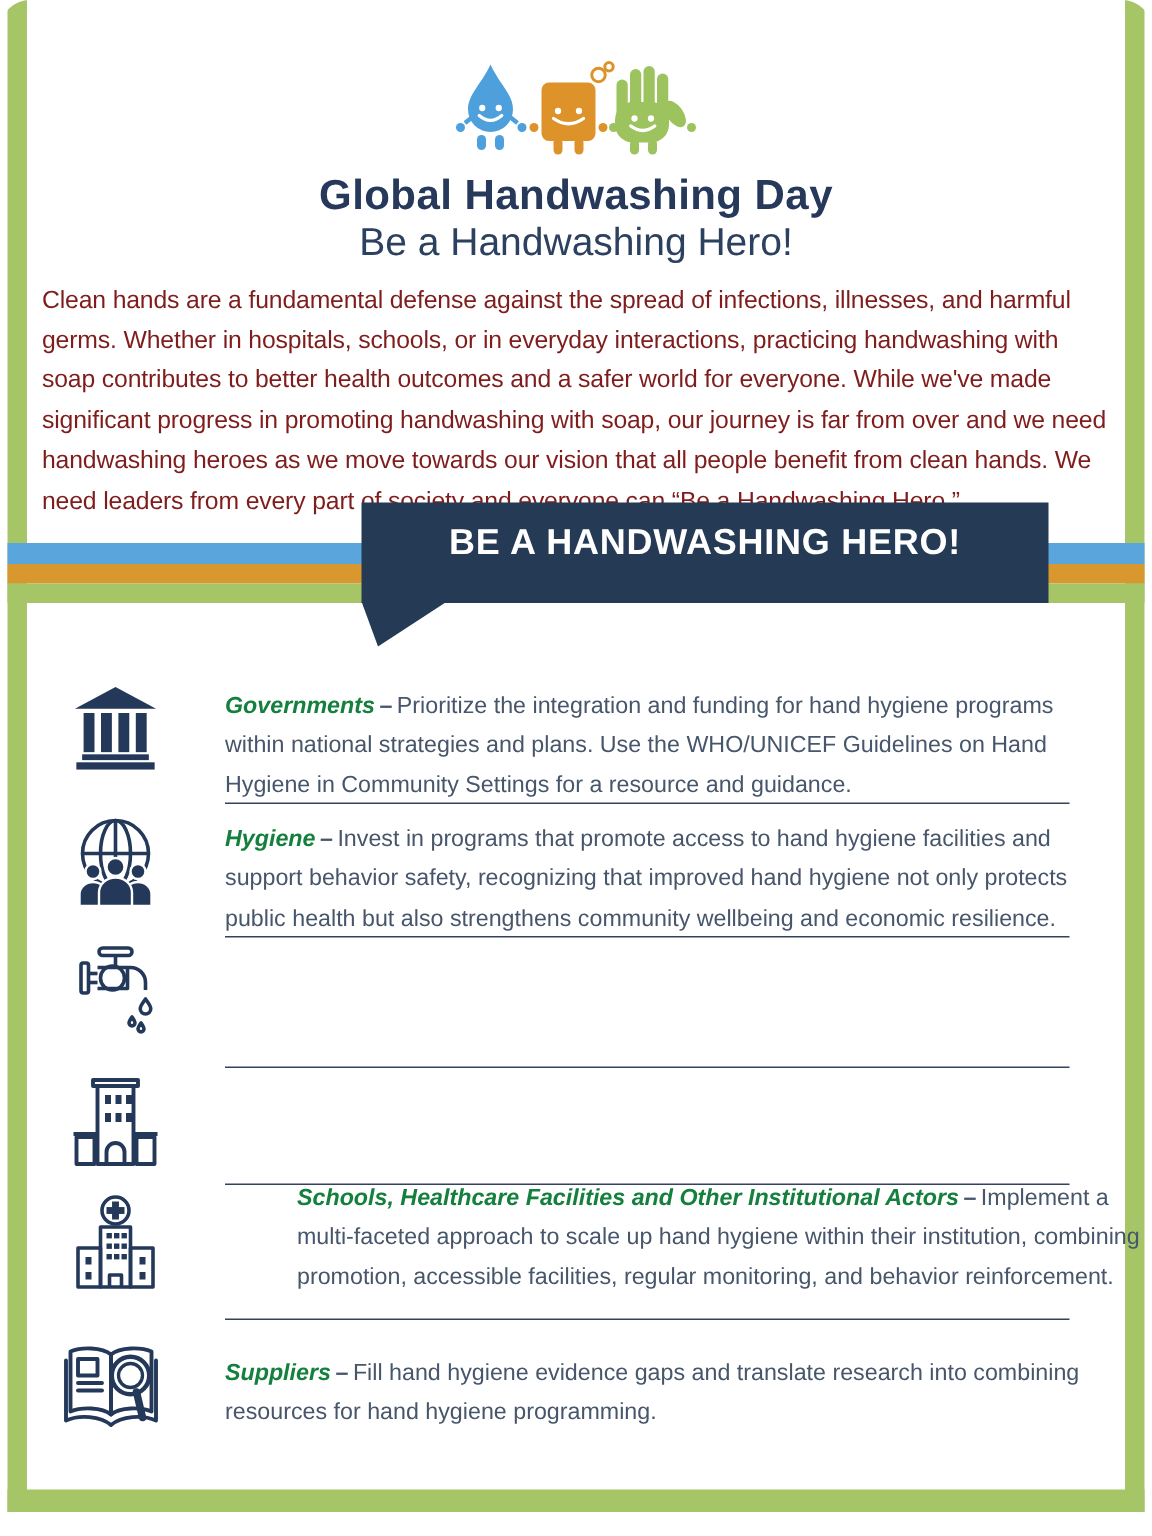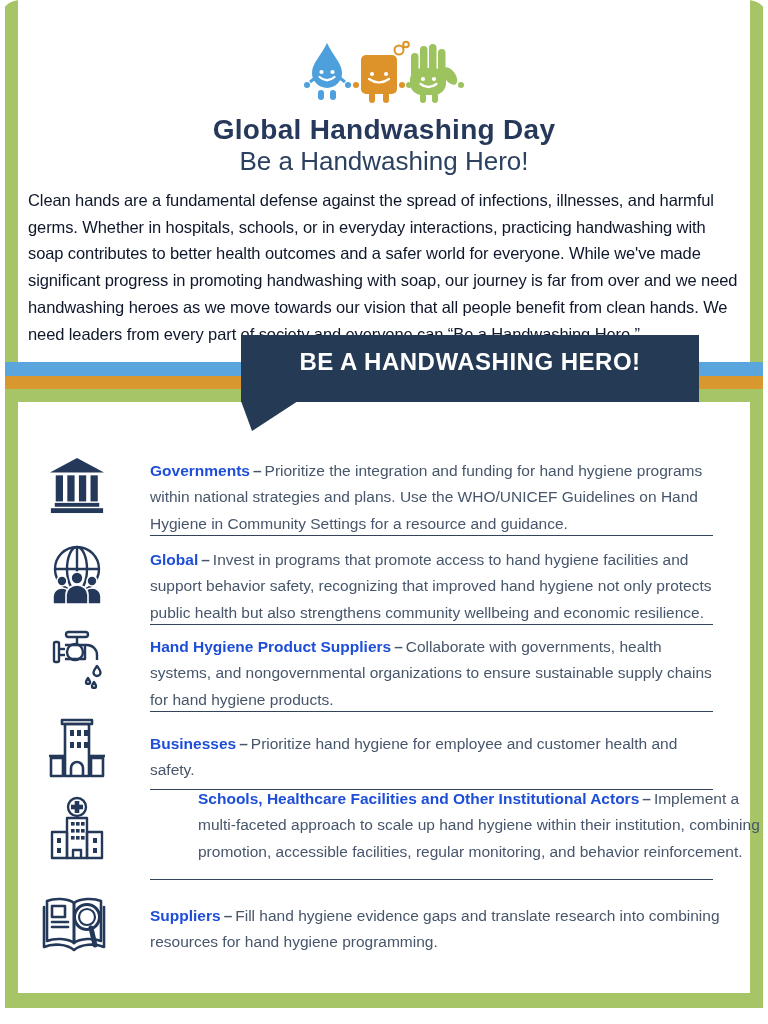--- a/index.html
+++ b/index.html
@@ -12,41 +12,41 @@
   .frame-right { position:absolute; left:750px; top:0; width:13px; height:1008px; background:#a6c566; }
   .frame-bottom{ position:absolute; left:5px; top:993px; width:758px; height:15px; background:#a6c566; }
 
   
   .mascots { position:absolute; top:40px; left:50%; transform:translateX(-50%); }
   .title   { position:absolute; top:114px; left:0; width:100%; text-align:center;
              font-size:28px; font-weight:bold; color:#26395b; letter-spacing:.3px; }
   .subtitle{ position:absolute; top:146px; left:0; width:100%; text-align:center;
              font-size:26px; font-weight:normal; color:#2c405f; }
   .intro   { position:absolute; top:187px; left:28px; width:714px;
-             font-size:16.5px; line-height:1.62; letter-spacing:-.1px; color:#0f172a; }
+             font-size:16.5px; line-height:1.62; letter-spacing:-.1px; color:#7f1d1d; }
 
   
   .stripe-band { position:absolute; left:5px; width:758px; top:362px; z-index:1; }
   .stripe-blue   { height:14px; background:#5aa5dc; }
   .stripe-orange { height:13px; background:#d8982f; }
   .stripe-green  { height:13px; background:#a6c566; }
 
   
   .banner { position:absolute; left:241px; top:335px; width:458px; height:67px;
             background:#243a55; z-index:2; text-align:center; }
   .banner-label { display:block; padding-top:13px; color:#ffffff; font-size:24px;
                   font-weight:bold; letter-spacing:.5px; }
   .banner-tail { position:absolute; left:241px; top:401px; z-index:2; }
 
   
   .sections { position:absolute; left:0; top:0; width:768px; height:1024px; }
   .row-icon { position:absolute; }
   .row-text { position:absolute; left:150px; width:572px; font-size:15.5px;
               line-height:1.7; color:#47566b; }
-  .sec-title { font-weight:bold; color:#1d4ed8; }
+  .sec-title { font-weight:bold; color:#15803d;font-style:italic; }
   .dash { margin:0 3px; color:#47566b; font-weight:bold; }
   .sep { position:absolute; left:150px; width:563px; height:0; border-top:1.5px solid #33435c; }
 
   svg { display:block; }
 </style>
 </head>
 <body>
 
 <div class="page">
 
@@ -150,44 +150,41 @@
           <circle cx="15" cy="37" r="5"></circle>
           <path d="M6,60 v-8 a9,8 0 0 1 18,0 v8 z"></path>
           <circle cx="45" cy="37" r="5"></circle>
           <path d="M36,60 v-8 a9,8 0 0 1 18,0 v8 z"></path>
           <circle cx="30" cy="34" r="6"></circle>
           <path d="M19,60 v-9 a11,10 0 0 1 22,0 v9 z"></path>
         </g>
       </svg>
     </div>
     <p class="row-text" style="top:547px;">
-      <b class="sec-title">Global</b><span class="dash">–</span><span>Invest in programs that promote access to hand hygiene facilities and support behavior safety, recognizing that improved hand hygiene not only protects public health but also strengthens community wellbeing and economic resilience.</span>
+      <b class="sec-title">Hygiene</b><span class="dash">–</span><span>Invest in programs that promote access to hand hygiene facilities and support behavior safety, recognizing that improved hand hygiene not only protects public health but also strengthens community wellbeing and economic resilience.</span>
     </p>
     <div class="sep" style="top:624px;"></div>
 
     <div class="row-icon" style="left:50px; top:628px;">
       <svg width="56" height="62" viewBox="0 0 56 62">
         <g stroke="#24395a" stroke-width="2.4" fill="none" stroke-linejoin="round">
           <rect x="16" y="4" width="22" height="5" rx="2.5"></rect>
           <line x1="27" y1="9" x2="27" y2="16"></line>
           <rect x="4" y="14" width="5" height="20" rx="1.5"></rect>
           <line x1="9" y1="21" x2="15" y2="21"></line>
           <line x1="9" y1="27" x2="15" y2="27"></line>
           <path d="M15,17 h22 a10,10 0 0 1 10,10 v5"></path>
           <path d="M15,31 h20 v-14"></path>
           <circle cx="25" cy="24" r="8"></circle>
           <path d="M47,38 c-2,3 -3.5,4.5 -3.5,6.5 a3.5,3.5 0 0 0 7,0 c0,-2 -1.5,-3.5 -3.5,-6.5 z"></path>
           <path d="M38,50 c-1.2,1.8 -2,2.7 -2,3.9 a2,2 0 0 0 4,0 c0,-1.2 -0.8,-2.1 -2,-3.9 z"></path>
           <path d="M44,54 c-1.2,1.8 -2,2.7 -2,3.9 a2,2 0 0 0 4,0 c0,-1.2 -0.8,-2.1 -2,-3.9 z"></path>
         </g>
       </svg>
     </div>
-    <p class="row-text" style="top:634px;">
-      <b class="sec-title">Hand Hygiene Product Suppliers</b><span class="dash">–</span><span>Collaborate with governments, health systems, and nongovernmental organizations to ensure sustainable supply chains for hand hygiene products.</span>
-    </p>
     <div class="sep" style="top:711px;"></div>
 
     <div class="row-icon" style="left:47px; top:716px;">
       <svg width="60" height="64" viewBox="0 0 60 64">
         <g stroke="#24395a" stroke-width="2.6" fill="none" stroke-linejoin="round">
           <rect x="15" y="4" width="30" height="4"></rect>
           <rect x="18" y="8" width="24" height="52"></rect>
           <rect x="4" y="42" width="12" height="18"></rect>
           <rect x="44" y="42" width="12" height="18"></rect>
           <line x1="2" y1="40" x2="18" y2="40"></line>
@@ -197,23 +194,20 @@
         <g fill="#24395a">
           <rect x="23" y="14" width="4" height="6"></rect>
             <rect x="30" y="14" width="4" height="6"></rect>
             <rect x="37" y="14" width="4" height="6"></rect>
           <rect x="23" y="26" width="4" height="6"></rect>
             <rect x="30" y="26" width="4" height="6"></rect>
             <rect x="37" y="26" width="4" height="6"></rect>
         </g>
       </svg>
     </div>
-    <p class="row-text" style="top:731px;">
-      <b class="sec-title">Businesses</b><span class="dash">–</span><span>Prioritize hand hygiene for employee and customer health and safety.</span>
-    </p>
     <div class="sep" style="top:789px;"></div>
 
     <div class="row-icon" style="left:47px; top:796px;">
       <svg width="60" height="64" viewBox="0 0 60 64">
         <g stroke="#24395a" stroke-width="2.4" fill="none" stroke-linejoin="round">
           <circle cx="30" cy="11" r="9"></circle>
           <rect x="20" y="22" width="20" height="40"></rect>
           <rect x="5" y="36" width="15" height="26"></rect>
           <rect x="40" y="36" width="15" height="26"></rect>
           <path d="M26,62 v-8 h8 v8"></path>

